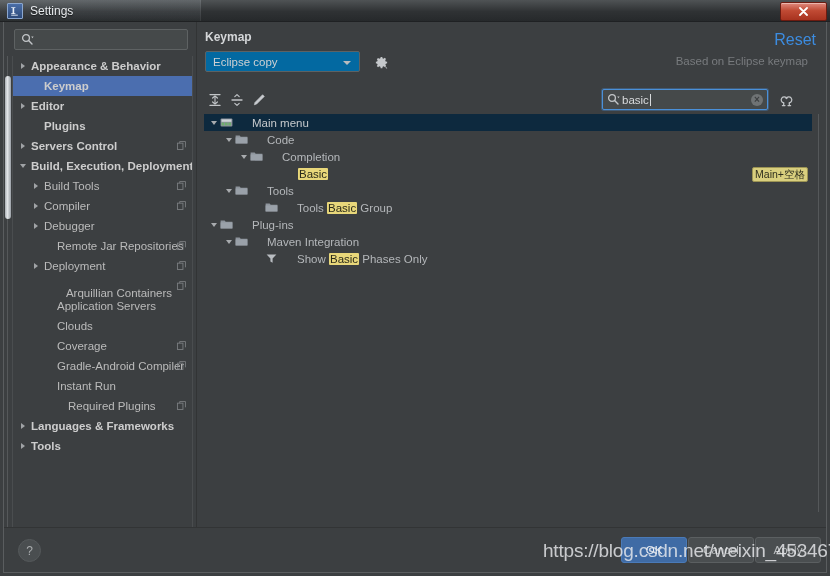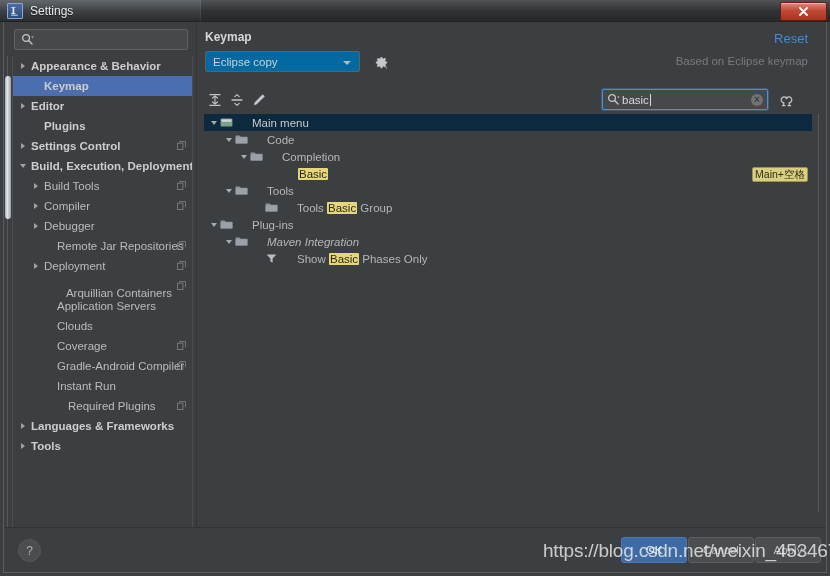--- a/index.html
+++ b/index.html
@@ -177,22 +177,22 @@
     position: absolute; left: 196px; top: 0;
     width: 626px; height: 528px;
     background: #3c3f41;
     box-sizing: border-box;
   }
   #main-title {
     position: absolute; left: 5px; top: 8px;
     font-size: 12px; font-weight: bold; color: #d4d6d8;
   }
   #reset-link {
-    position: absolute; right: 18px; top: 9px;
-    font-size: 13px; color: #3c8ce0;
+    position: absolute; right: 10px; top: 9px;
+    font-size: 16px; color: #3c8ce0;
     cursor: pointer;
   }
   #keymap-select {
     position: absolute; left: 5px; top: 29px;
     width: 155px; height: 21px;
     background: #0369a1;
     border: 1px solid #5e6263;
     border-radius: 2px;
     box-sizing: border-box;
     display: flex; align-items: center;
@@ -441,21 +441,21 @@
             <span class="s-label" style="margin-left: 3px;">Editor</span>
           </div>
           <div class="s-row bold" style="padding-left: 17px;">
             <span class="s-arrow"></span>
             <span class="s-label" style="margin-left: 3px;">Plugins</span>
           </div>
           <div class="s-row bold" style="padding-left: 4px;">
             <span class="s-arrow">
               <span class="tri-r"></span>
             </span>
-            <span class="s-label" style="margin-left: 3px;">Settings Control</span>
+            <span class="s-label" style="margin-left: 3px;">Servers Control</span>
             <span class="s-badge"><svg width="9" height="9" viewBox="0 0 10 10" aria-hidden="true">
                 <rect x="0.6" y="2.4" width="6" height="7" fill="none" stroke="#8e9295" stroke-width="1"></rect>
                 <path d="M3 2.4 V0.6 H9.4 V7" fill="none" stroke="#8e9295" stroke-width="1"></path>
               </svg></span>
           </div>
           <div class="s-row bold" style="padding-left: 4px;">
             <span class="s-arrow">
               <span class="tri-d"></span>
             </span>
             <span class="s-label" style="margin-left: 3px;">Build, Execution, Deployment</span>
@@ -702,21 +702,21 @@
               <span class="tri-d"></span>
             </span>
             <span class="t-icon">
               <svg width="13" height="11" viewBox="0 0 13 11" aria-hidden="true">
                 <path d="M0.6 1.6 h4 l1.1 1.2 h6.7 v6.6 h-11.8 z" fill="#8d949c"></path>
                 <path d="M0.6 3.4 h11.8 v6 h-11.8 z" fill="#9aa1a9"></path>
               </svg>
             </span>
             <span class="t-label">Plug-ins</span>
           </div>
-          <div class="t-row" style="padding-left: 19px; font-style: italic;">
+          <div class="t-row" style="padding-left: 19px;">
             <span class="t-arrow">
               <span class="tri-d"></span>
             </span>
             <span class="t-icon">
               <svg width="13" height="11" viewBox="0 0 13 11" aria-hidden="true">
                 <path d="M0.6 1.6 h4 l1.1 1.2 h6.7 v6.6 h-11.8 z" fill="#8d949c"></path>
                 <path d="M0.6 3.4 h11.8 v6 h-11.8 z" fill="#9aa1a9"></path>
               </svg>
             </span>
             <span class="t-label">Maven Integration</span>

